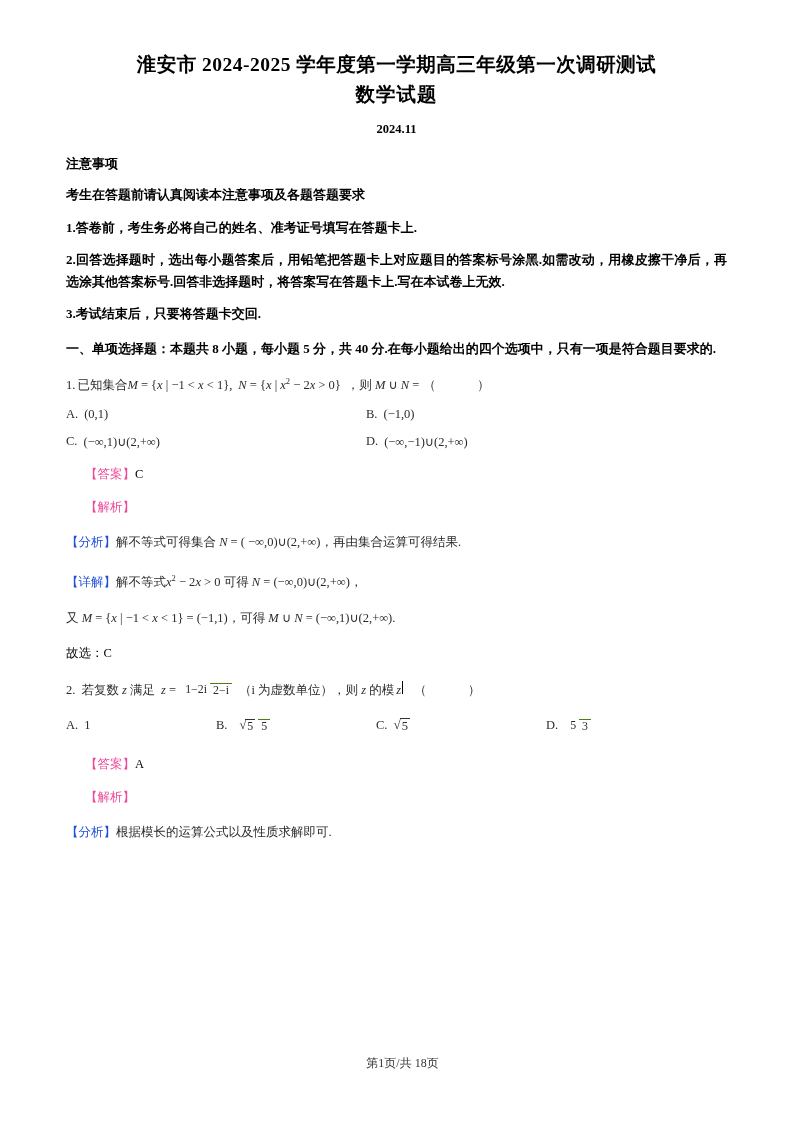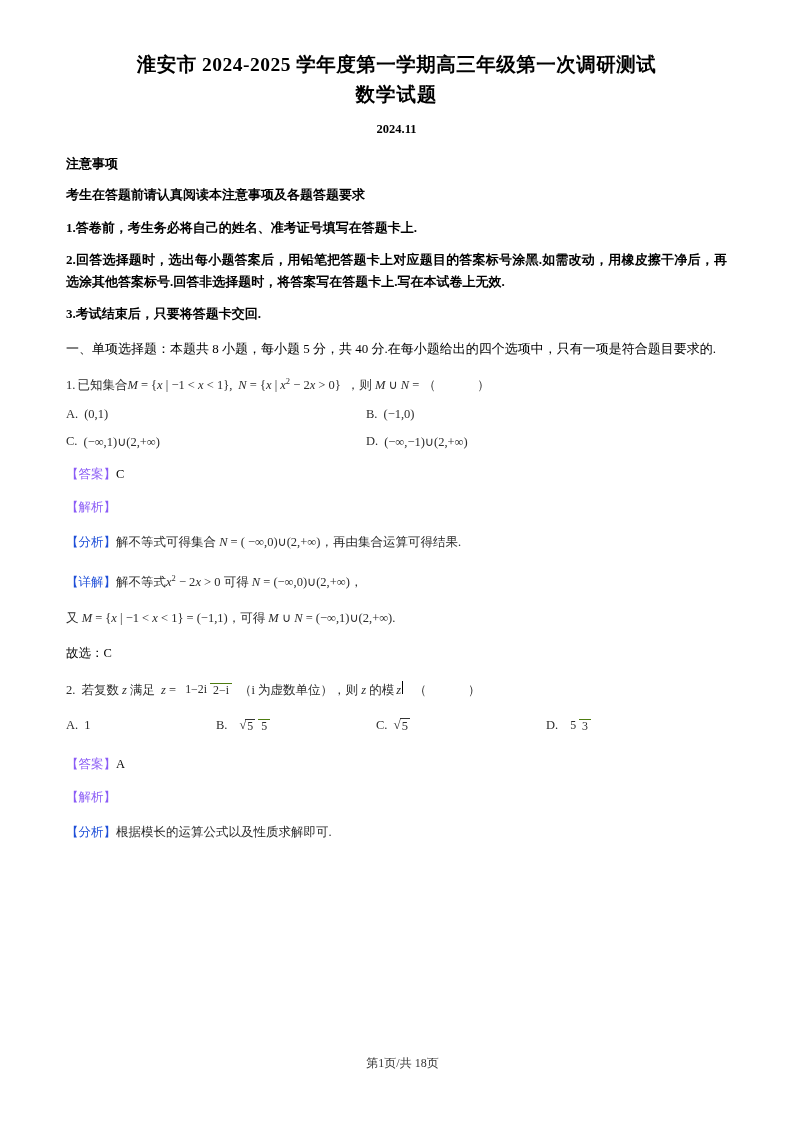--- a/index.html
+++ b/index.html
@@ -51,21 +51,21 @@
   }
   .para {
     font-size: 13px;
     font-weight: bold;
     margin-top: 11px;
     line-height: 1.65;
     text-align: justify;
   }
   .section-head {
     font-size: 13px;
-    font-weight: normal;
+    font-weight: bold;
     margin-top: 14px;
     line-height: 1.7;
     text-align: justify;
   }
   .q {
     font-size: 12.5px;
     margin-top: 14px;
     line-height: 1.6;
     color: #2b2b2b;
   }
@@ -82,21 +82,21 @@
   }
   .opt {
     display: flex;
     align-items: center;
   }
   .opt .lab { margin-right: 6px; }
   .ans {
     margin-top: 16px;
     font-size: 12.5px;
   }
-  .blue { color: #8b5cf6; }
+  .blue { color: #ec4899; margin-left: 19px; }
   .ans .val { color: #000; }
   .analysis {
     margin-top: 16px;
     font-size: 12.5px;
     color: #2b2b2b;
     line-height: 1.7;
   }
   .analysis .tag { color: #1f4fd8; }
   .detail {
     margin-top: 18px;

